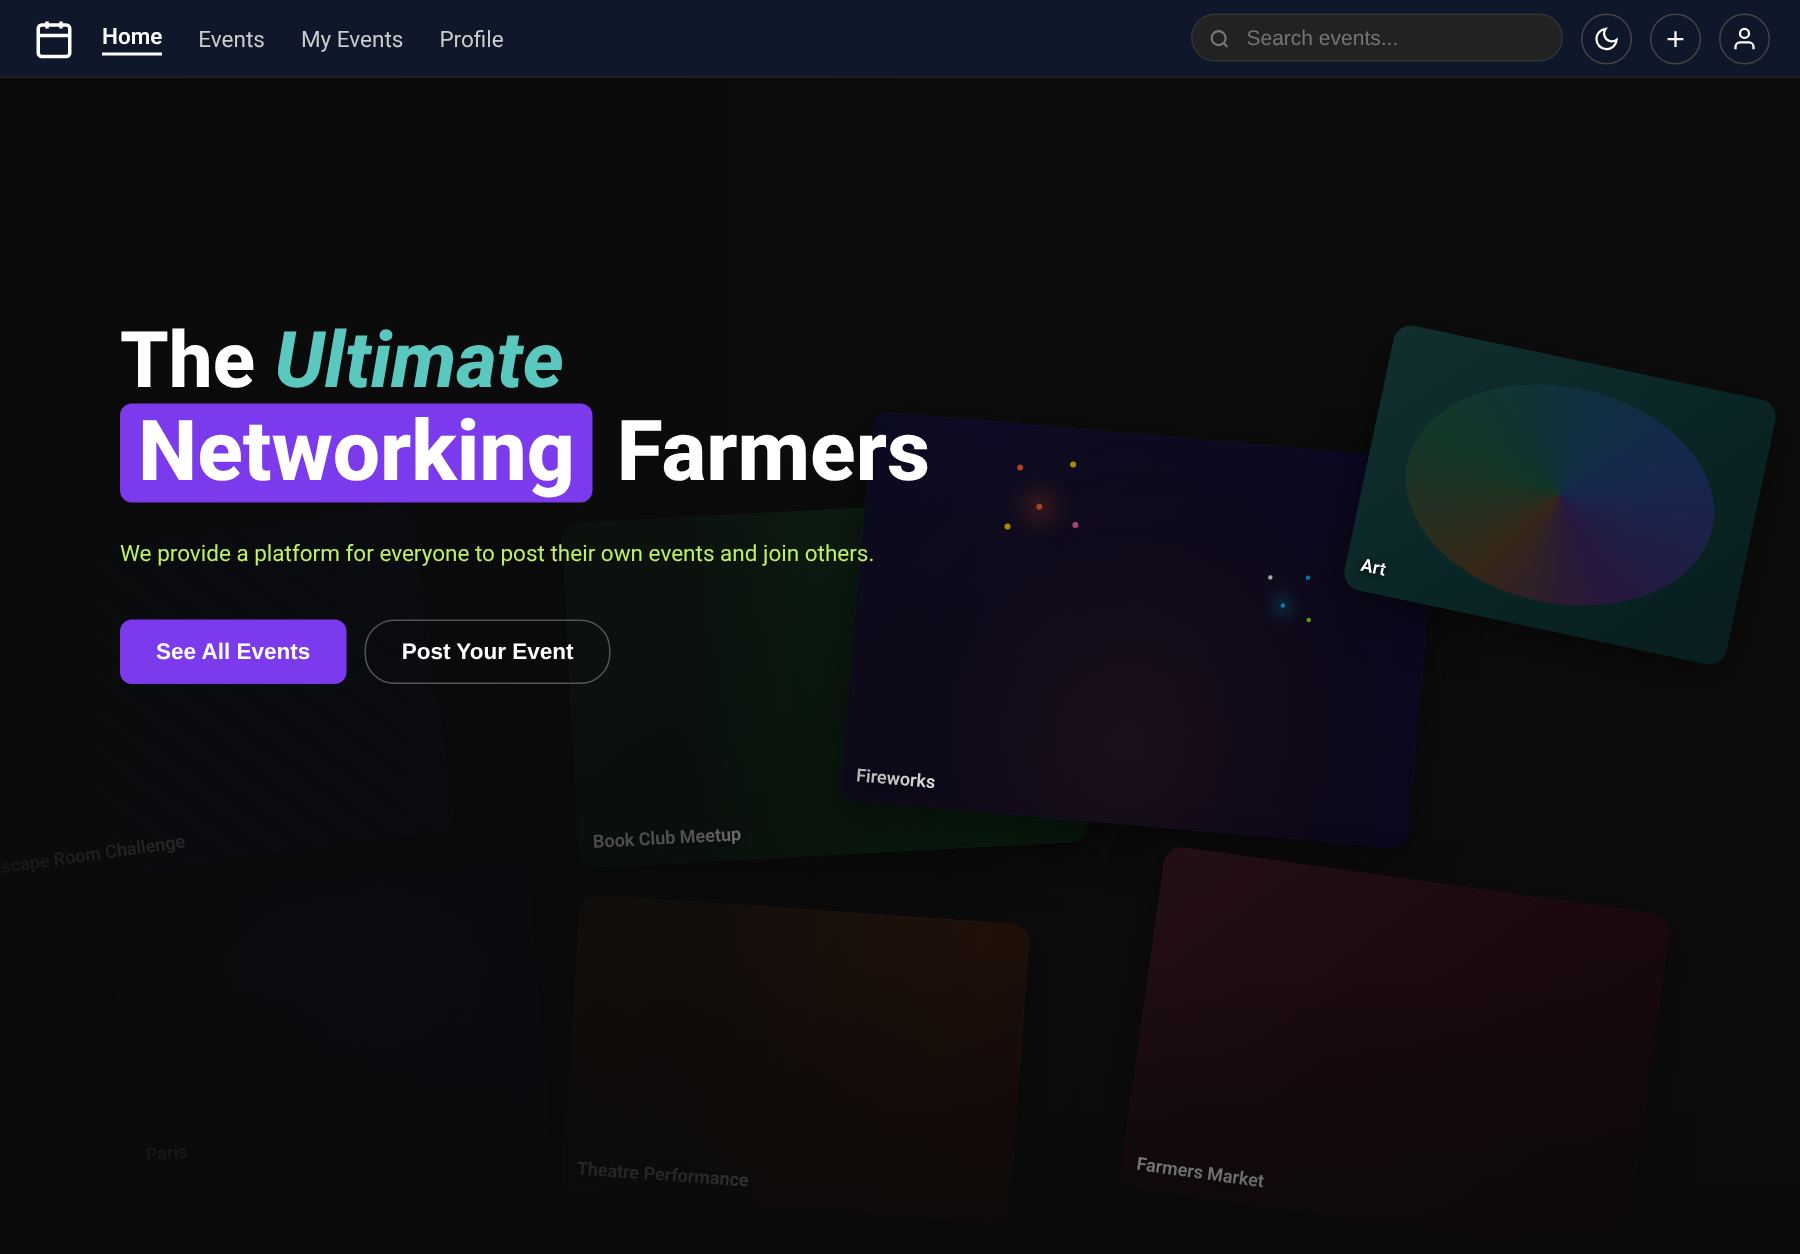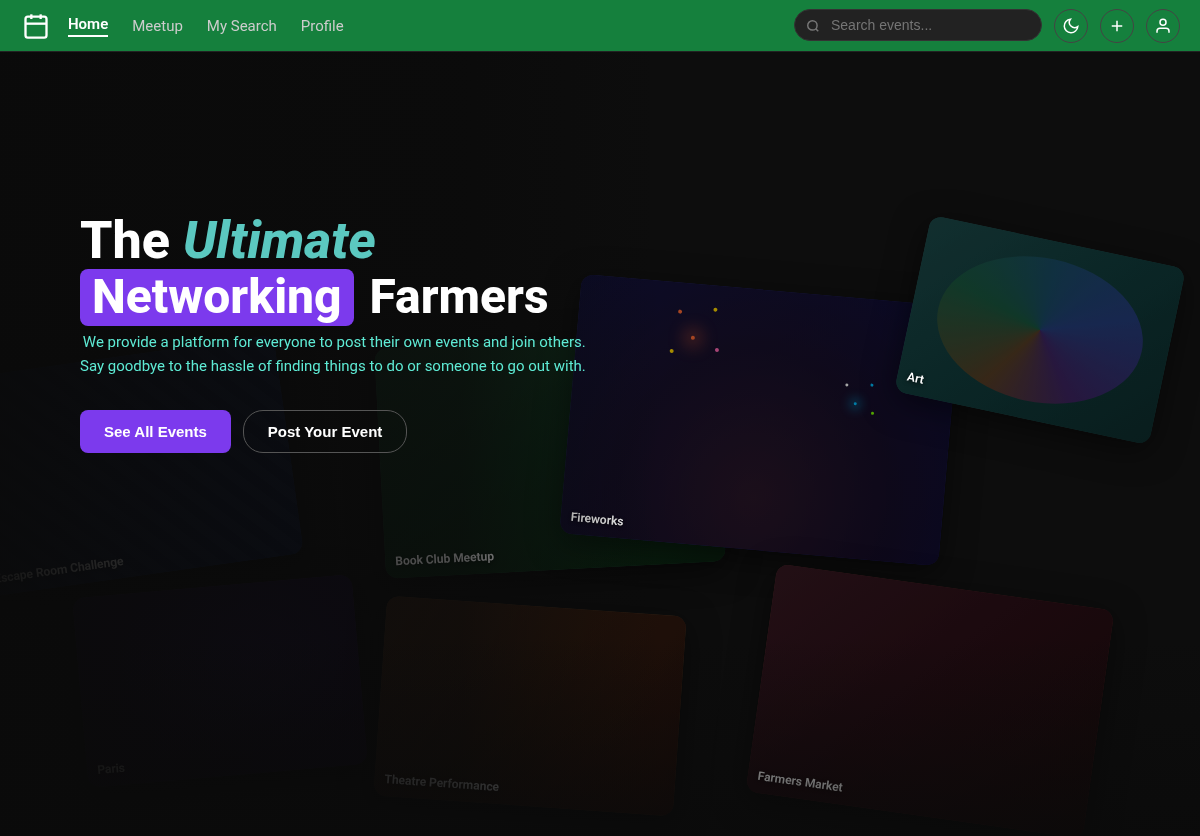--- a/index.html
+++ b/index.html
@@ -14,21 +14,21 @@
       position: relative;
     }
 
     
     .navbar {
       position: fixed;
       top: 0;
       left: 0;
       right: 0;
       height: 52px;
-      background: #15803d;
+      background: #0f172a;
       display: flex;
       align-items: center;
       padding: 0 20px;
       z-index: 100;
       border-bottom: 1px solid #222;
     }
 
     .nav-logo {
       width: 32px;
       height: 32px;
@@ -250,21 +250,21 @@
       line-height: 1.1;
       color: #fff;
     }
 
     .hero-title-line1 .ultimate {
       color: #5bc8c0;
       font-style: italic;
     }
 
     .hero-title-line2 {
-      font-size: 48px;
+      font-size: 56px;
       font-weight: 800;
       line-height: 1.1;
       color: #fff;
       display: flex;
       align-items: center;
       gap: 16px;
     }
 
     .networking-highlight {
       background: #7c3aed;
@@ -274,26 +274,25 @@
     }
 
     .hero-subtitle {
       margin-top: 20px;
       font-size: 16px;
       color: #bbb;
       font-weight: 500;
     }
 
     .hero-description {
-      margin-top: 4px;
+      margin-top: 22px;
       font-size: 15px;
-      color: #5eead4;
+      color: #bef264;
       line-height: 1.6;
       max-width: 560px;
-      text-align: right;
     }
 
     .hero-buttons {
       margin-top: 32px;
       display: flex;
       gap: 12px;
     }
 
     .btn-primary {
       background: #7c3aed;
@@ -346,22 +345,22 @@
     <svg viewBox="0 0 24 24">
       <rect x="3" y="4" width="18" height="18" rx="2" ry="2"></rect>
       <line x1="16" y1="2" x2="16" y2="6"></line>
       <line x1="8" y1="2" x2="8" y2="6"></line>
       <line x1="3" y1="10" x2="21" y2="10"></line>
     </svg>
   </div>
 
   <div class="nav-links">
     <a class="nav-link active">Home</a>
-    <a class="nav-link">Meetup</a>
-    <a class="nav-link">My Search</a>
+    <a class="nav-link">Events</a>
+    <a class="nav-link">My Events</a>
     <a class="nav-link">Profile</a>
   </div>
 
   <div class="nav-right">
     <div class="search-container">
       <span class="search-icon-wrap">
         <svg width="14" height="14" viewBox="0 0 24 24" stroke="#777" fill="none" stroke-width="2.5">
           <circle cx="11" cy="11" r="8"></circle>
           <line x1="21" y1="21" x2="16.65" y2="16.65"></line>
         </svg>
@@ -454,21 +453,20 @@
       </div>
       <div class="hero-title-line2">
         <span class="networking-highlight">Networking</span>
         <span>Farmers</span>
       </div>
     </div>
 
 
     <p class="hero-description">
       <span>We provide a platform for everyone to post their own events and join others.</span><br>
-      <span>Say goodbye to the hassle of finding things to do or someone to go out with.</span>
     </p>
 
     <div class="hero-buttons">
       <button class="btn-primary">See All Events</button>
       <button class="btn-secondary">Post Your Event</button>
     </div>
   </div>
 
 </section>
 

